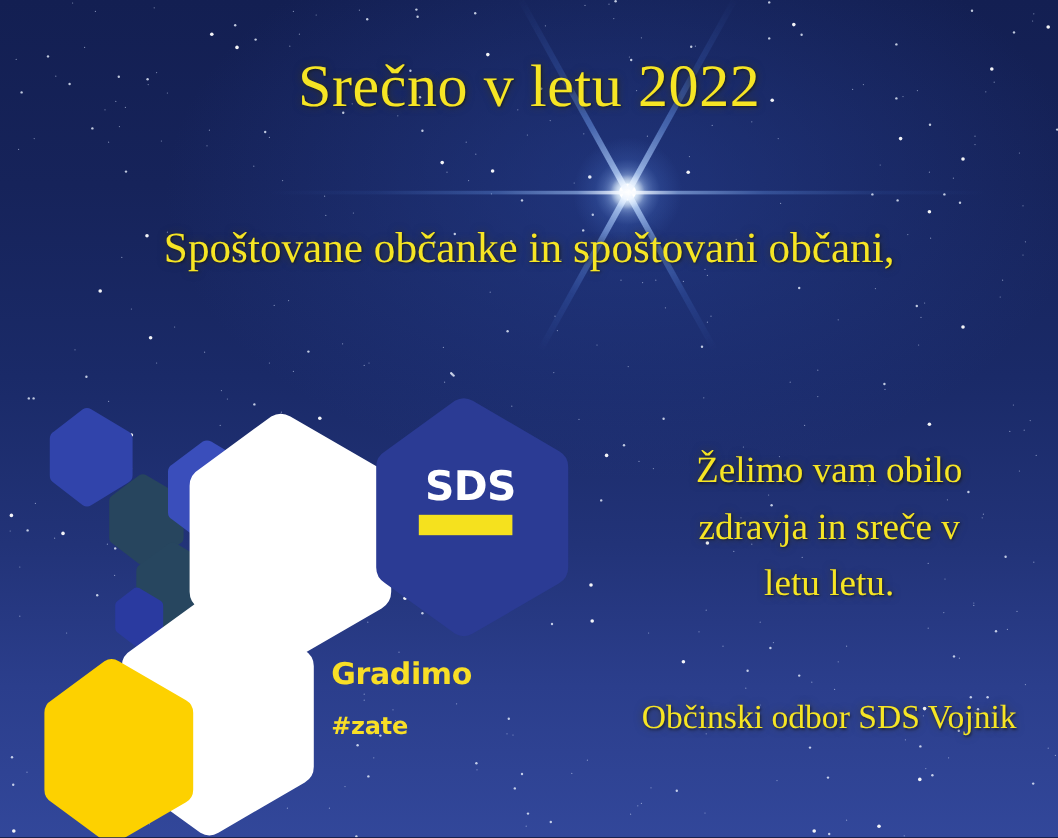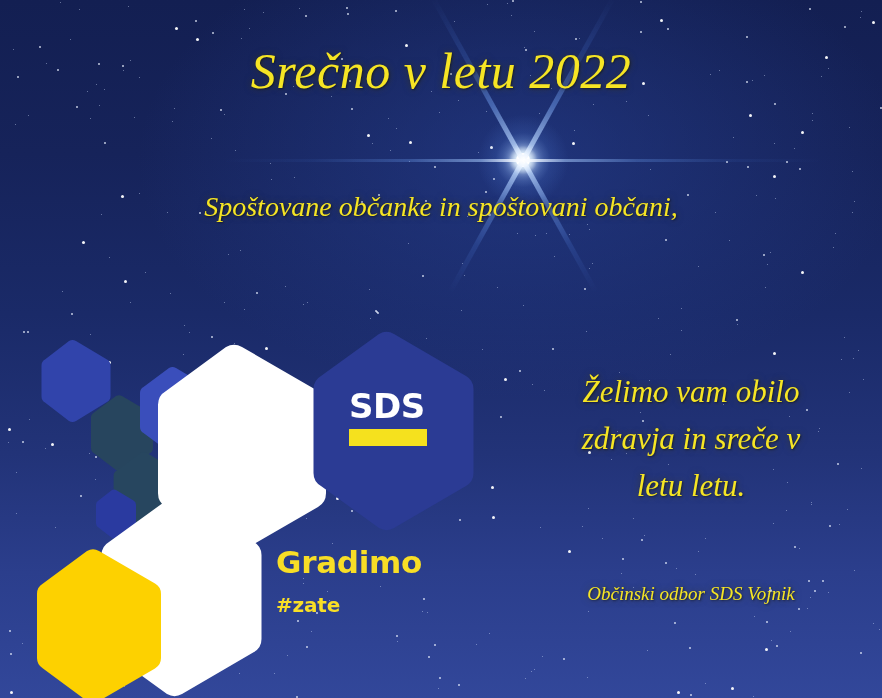--- a/index.html
+++ b/index.html
@@ -88,39 +88,38 @@
   }
   .ray-d-long {
     width: 185px;
   }
 
   
   .serif-gold {
     position: absolute;
     color: #f6e524;
     font-family: "Liberation Serif", "DejaVu Serif", serif;
-    font-style: italic;
     text-shadow: 0 0 7px rgba(70,60,0,0.55), 1px 1px 2px rgba(0,0,0,0.45);
     white-space: nowrap;
   }
 
   #title {
     left: 0; right: 0;
     top: 42px;
     text-align: center;
     font-size: 50px;
     font-weight: 400;
     letter-spacing: 0.5px;
   }
 
   #greeting {
     left: 0; right: 0;
     top: 186px;
     text-align: center;
-    font-size: 28px;
+    font-size: 36px;
     line-height: 41px;
     font-weight: 400;
   }
   #greeting .ln { display:block; }
 
   #wish {
     left: 500px;
     width: 382px;
     top: 368px;
     text-align: center;
@@ -128,21 +127,21 @@
     line-height: 47px;
     font-weight: 400;
   }
   #wish .ln { display:block; }
 
   #signature {
     left: 500px;
     width: 382px;
     top: 583px;
     text-align: center;
-    font-size: 19px;
+    font-size: 28px;
     font-weight: 400;
   }
 
   
   .hex {
     position: absolute;
   }
   .hex svg { display:block; overflow: visible; }
 
   
@@ -153,39 +152,40 @@
     width: 86px;
     text-align: left;
   }
   #sds-word {
     font-family: "DejaVu Sans", "Liberation Sans", sans-serif;
     font-weight: 700;
     font-size: 34px;
     line-height: 34px;
     letter-spacing: -0.5px;
     color: #ffffff;
+    text-align: center;
   }
   #sds-bar {
     margin-top: 6px;
     width: 78px;
     height: 17px;
     background: #f5e11e;
   }
 
   
   #slogan {
     position: absolute;
     left: 276px;
     top: 543px;
     color: #f8de26;
     font-family: "DejaVu Sans", "Liberation Sans", sans-serif;
   }
   #slogan .big {
     display: block;
-    font-size: 31px;
+    font-size: 25px;
     line-height: 38px;
     font-weight: 700;
     letter-spacing: -0.3px;
   }
   #slogan .tag {
     display: block;
     margin-top: 13px;
     font-size: 20px;
     line-height: 22px;
     font-weight: 700;

